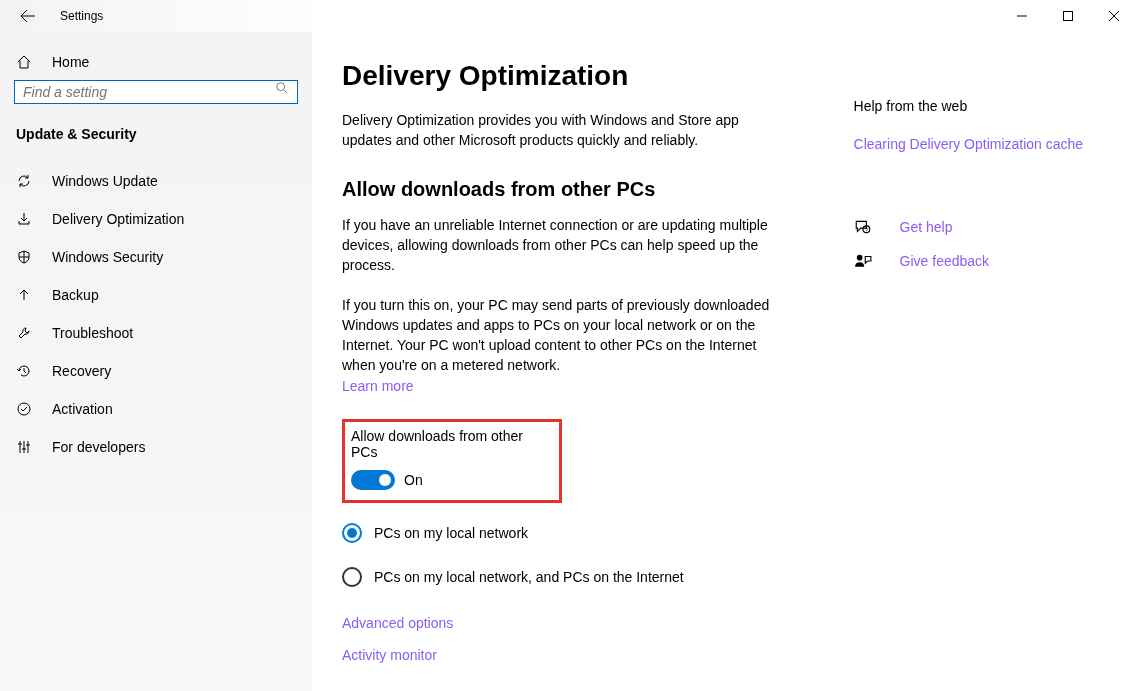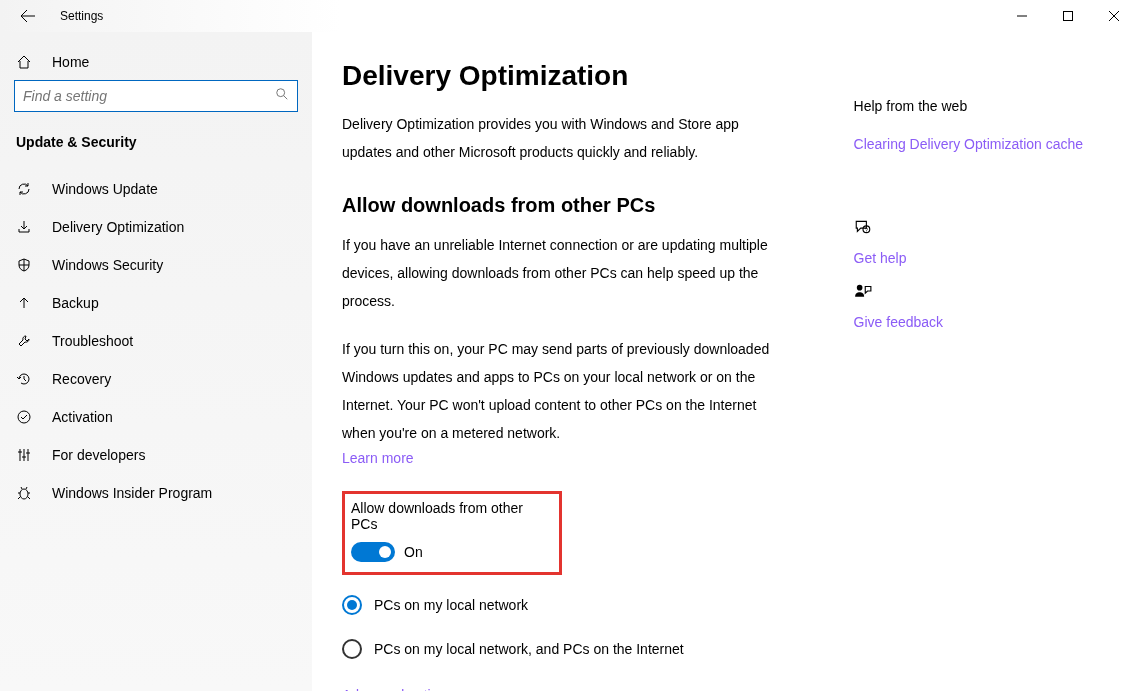--- a/index.html
+++ b/index.html
@@ -59,24 +59,24 @@
     .nav-icon {
       width: 16px; height: 16px;
       display: flex; align-items: center; justify-content: center;
       flex-shrink: 0;
     }
     .search-wrap {
       padding: 0 14px;
       margin-bottom: 22px;
     }
     .search-box {
-      width: 284px; height: 32px;
+      width: 284px; height: 24px;
       border: 1px solid #0067c0;
       background: #fff;
-      display: flex; align-items: center;
+      display: flex; 
       padding: 0 8px;
     }
     .search-input {
       flex: 1;
       border: none; outline: none;
       font-size: 14px;
       font-style: italic;
       color: #666;
       background: transparent;
     }
@@ -99,21 +99,21 @@
       margin-left: 60px;
       width: 280px;
     }
     h1.page-title {
       font-size: 28px;
       font-weight: 600;
       margin-bottom: 18px;
     }
     .body-text {
       font-size: 14px;
-      line-height: 28px;
+      line-height: 20px;
       max-width: 430px;
       margin-bottom: 20px;
     }
     h2.section-title {
       font-size: 20px;
       font-weight: 600;
       margin-top: 28px;
       margin-bottom: 14px;
     }
     .link {
@@ -173,24 +173,23 @@
       background: #0078d4;
     }
     .bottom-links { margin-top: 28px; }
     .bottom-links .link { display: block; margin-bottom: 16px; }
     .rp-header {
       font-size: 14px;
       margin-top: 38px;
       margin-bottom: 22px;
     }
     .rp-item {
-      display: flex; 
-      gap: 14px;
+      display: flex; align-items: center;
+      gap: 28px;
       margin-bottom: 16px;
-      flex-direction: column;
     }
     .rp-icon { width: 18px; height: 18px; display:flex; align-items:center; justify-content:center; color:#333; }
   </style>
 </head>
 <body>
 
 <div class="titlebar">
   <div class="back-btn">
     <svg width="16" height="16" viewBox="0 0 16 16">
         <path d="M7 2 L1 8 L7 14 M1 8 L15 8" stroke="#000" stroke-width="1" fill="none"></path>
@@ -300,29 +299,20 @@
         <span>Activation</span>
       </div>
       <div class="nav-item">
         <span class="nav-icon">
             <svg width="16" height="16" viewBox="0 0 16 16">
               <path d="M4 2v12 M8 2v12 M12 2v12 M2 5h4 M6 10h4 M10 6h4" stroke="#000" fill="none"></path>
             </svg>
           </span>
         <span>For developers</span>
       </div>
-      <div class="nav-item">
-        <span class="nav-icon">
-            <svg width="16" height="16" viewBox="0 0 16 16">
-              <ellipse cx="8" cy="9" rx="4" ry="5" stroke="#000" fill="none"></ellipse>
-              <path d="M6 4l-1-2 M10 4l1-2 M4 8H2 M12 8h2 M4 12l-2 2 M12 12l2 2" stroke="#000"></path>
-            </svg>
-          </span>
-        <span>Windows Insider Program</span>
-      </div>
     </div>
   </div>
 
   <div class="main">
     <div class="main-left">
       <h1 class="page-title">Delivery Optimization</h1>
       <p class="body-text">Delivery Optimization provides you with Windows and Store app updates and other Microsoft products quickly and reliably.</p>
 
       <h2 class="section-title">Allow downloads from other PCs</h2>
       <p class="body-text">If you have an unreliable Internet connection or are updating multiple devices, allowing downloads from other PCs can help speed up the process.</p>

